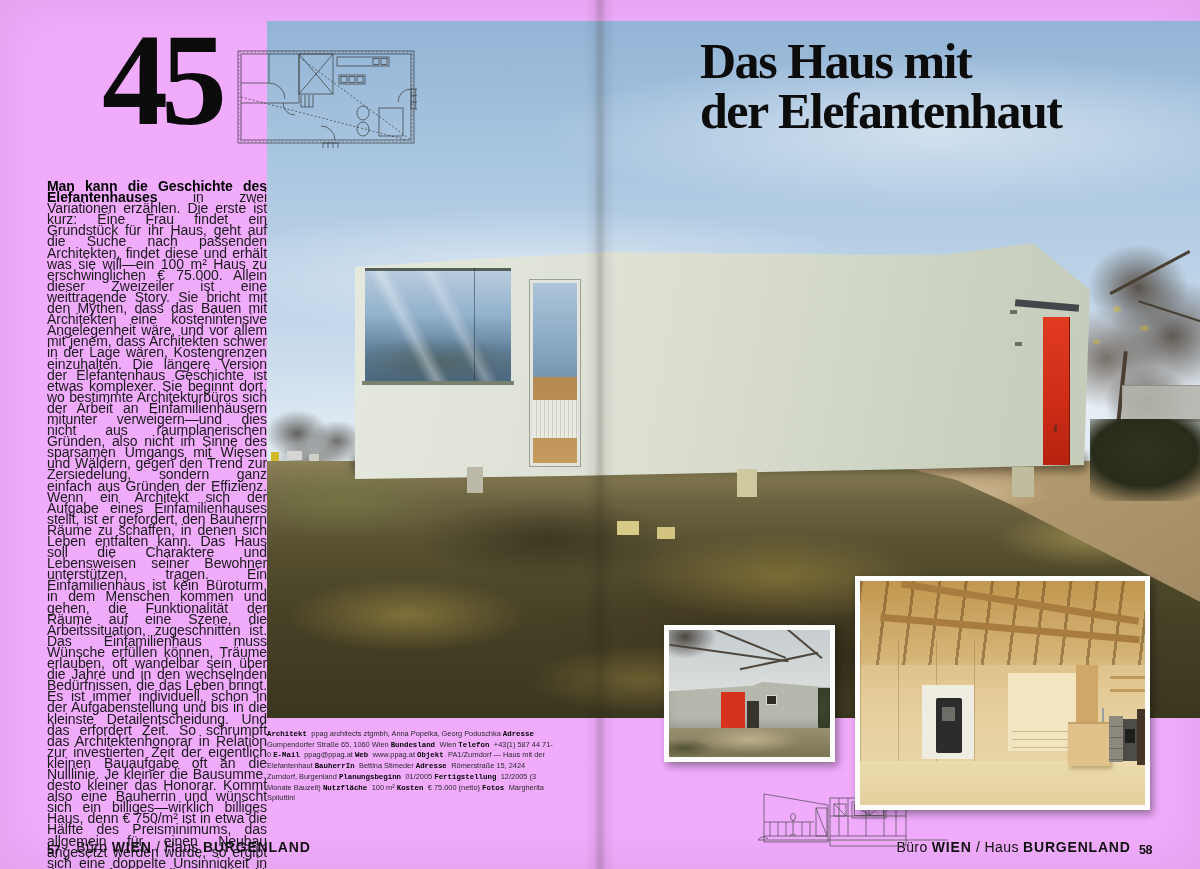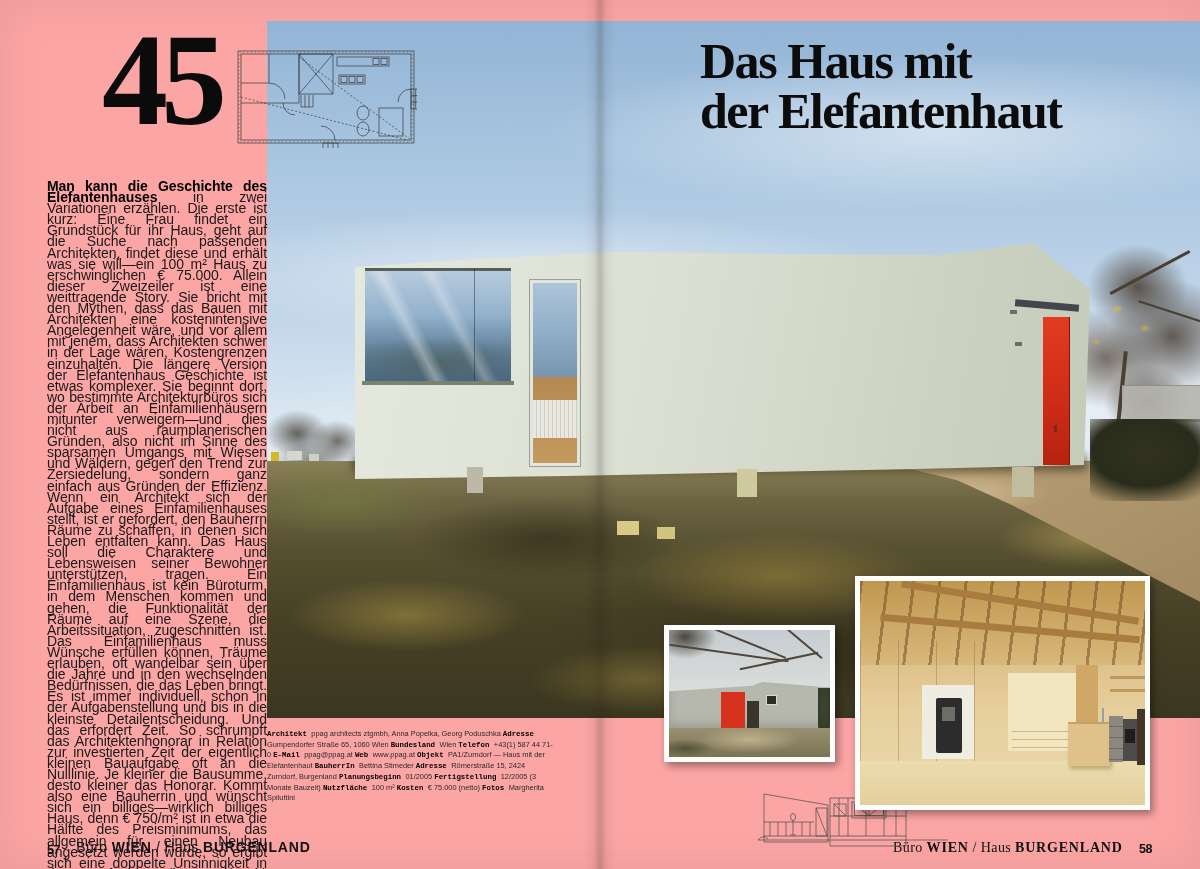--- a/index.html
+++ b/index.html
@@ -1,17 +1,17 @@
 <!DOCTYPE html>
 <html><head>
 <meta charset="utf-8">
 <style>
   html,body{margin:0;padding:0;}
   body{width:1200px;height:869px;background:#dcdad5;font-family:"Liberation Sans",sans-serif;}
-  .spread{position:relative;width:1200px;height:869px;background:#fca5a5;overflow:hidden;
+  .spread{position:relative;width:1200px;height:869px;background:#f0abfc;overflow:hidden;
           box-shadow:inset 0 0 50px rgba(0,0,0,.07);}
 
   
   .issue-number{position:absolute;left:102px;top:14px;z-index:7;
     font-family:"Liberation Serif",serif;font-weight:700;font-size:132px;line-height:1;
     letter-spacing:-7px;color:#0b0b0b;}
   .headline{position:absolute;left:700px;top:36px;width:480px;z-index:7;
     font-family:"Liberation Serif",serif;font-weight:700;color:#0c0c0c;
     font-size:51px;line-height:50px;letter-spacing:-1.5px;transform:scaleX(.98);transform-origin:left top;}
   .body-col{position:absolute;left:47px;top:181px;width:220px;z-index:5;
@@ -21,21 +21,21 @@
   .photo-caption{position:absolute;left:267px;top:729px;width:286px;z-index:5;
     font-size:7.4px;line-height:9.7px;color:#2a2a2a;text-align:left;}
   .photo-caption b{color:#000;font-family:Liberation Mono, monospace;}
   .footer{position:absolute;top:839px;z-index:5;color:#111;white-space:nowrap;}
   .footer .pn{font-weight:700;font-size:12.5px;letter-spacing:-.5px;}
   .footer .lbl{font-size:14px;letter-spacing:.4px;vertical-align:1.5px;text-align:right;}
   .footer .lbl b{letter-spacing:.8px;}
   .footer-left{left:47px;}
   .footer-left .lbl{margin-left:12px;}
   .footer-right{right:48px;text-align:right;}
-  .footer-right .lbl{margin-right:12px;font-family:Liberation Serif, serif;}
+  .footer-right .lbl{margin-right:4px;}
 
   
   .photo-main{position:absolute;left:267px;top:21px;width:933px;height:697px;overflow:hidden;z-index:1;}
   .sky{position:absolute;inset:0;
     background-image:
       radial-gradient(60% 16% at 72% 16%, rgba(255,255,255,.50), transparent 70%),
       radial-gradient(55% 13% at 28% 36%, rgba(255,255,255,.45), transparent 70%),
       radial-gradient(70% 18% at 85% 52%, rgba(255,255,255,.55), transparent 70%),
       radial-gradient(80% 22% at 40% 62%, rgba(255,255,255,.35), transparent 70%),
       linear-gradient(180deg,#93b4d6 0%,#a9c6e0 20%,#c2d6ea 42%,#d9e6f1 58%,#e7eef4 72%,#e2ebf1 100%);}

